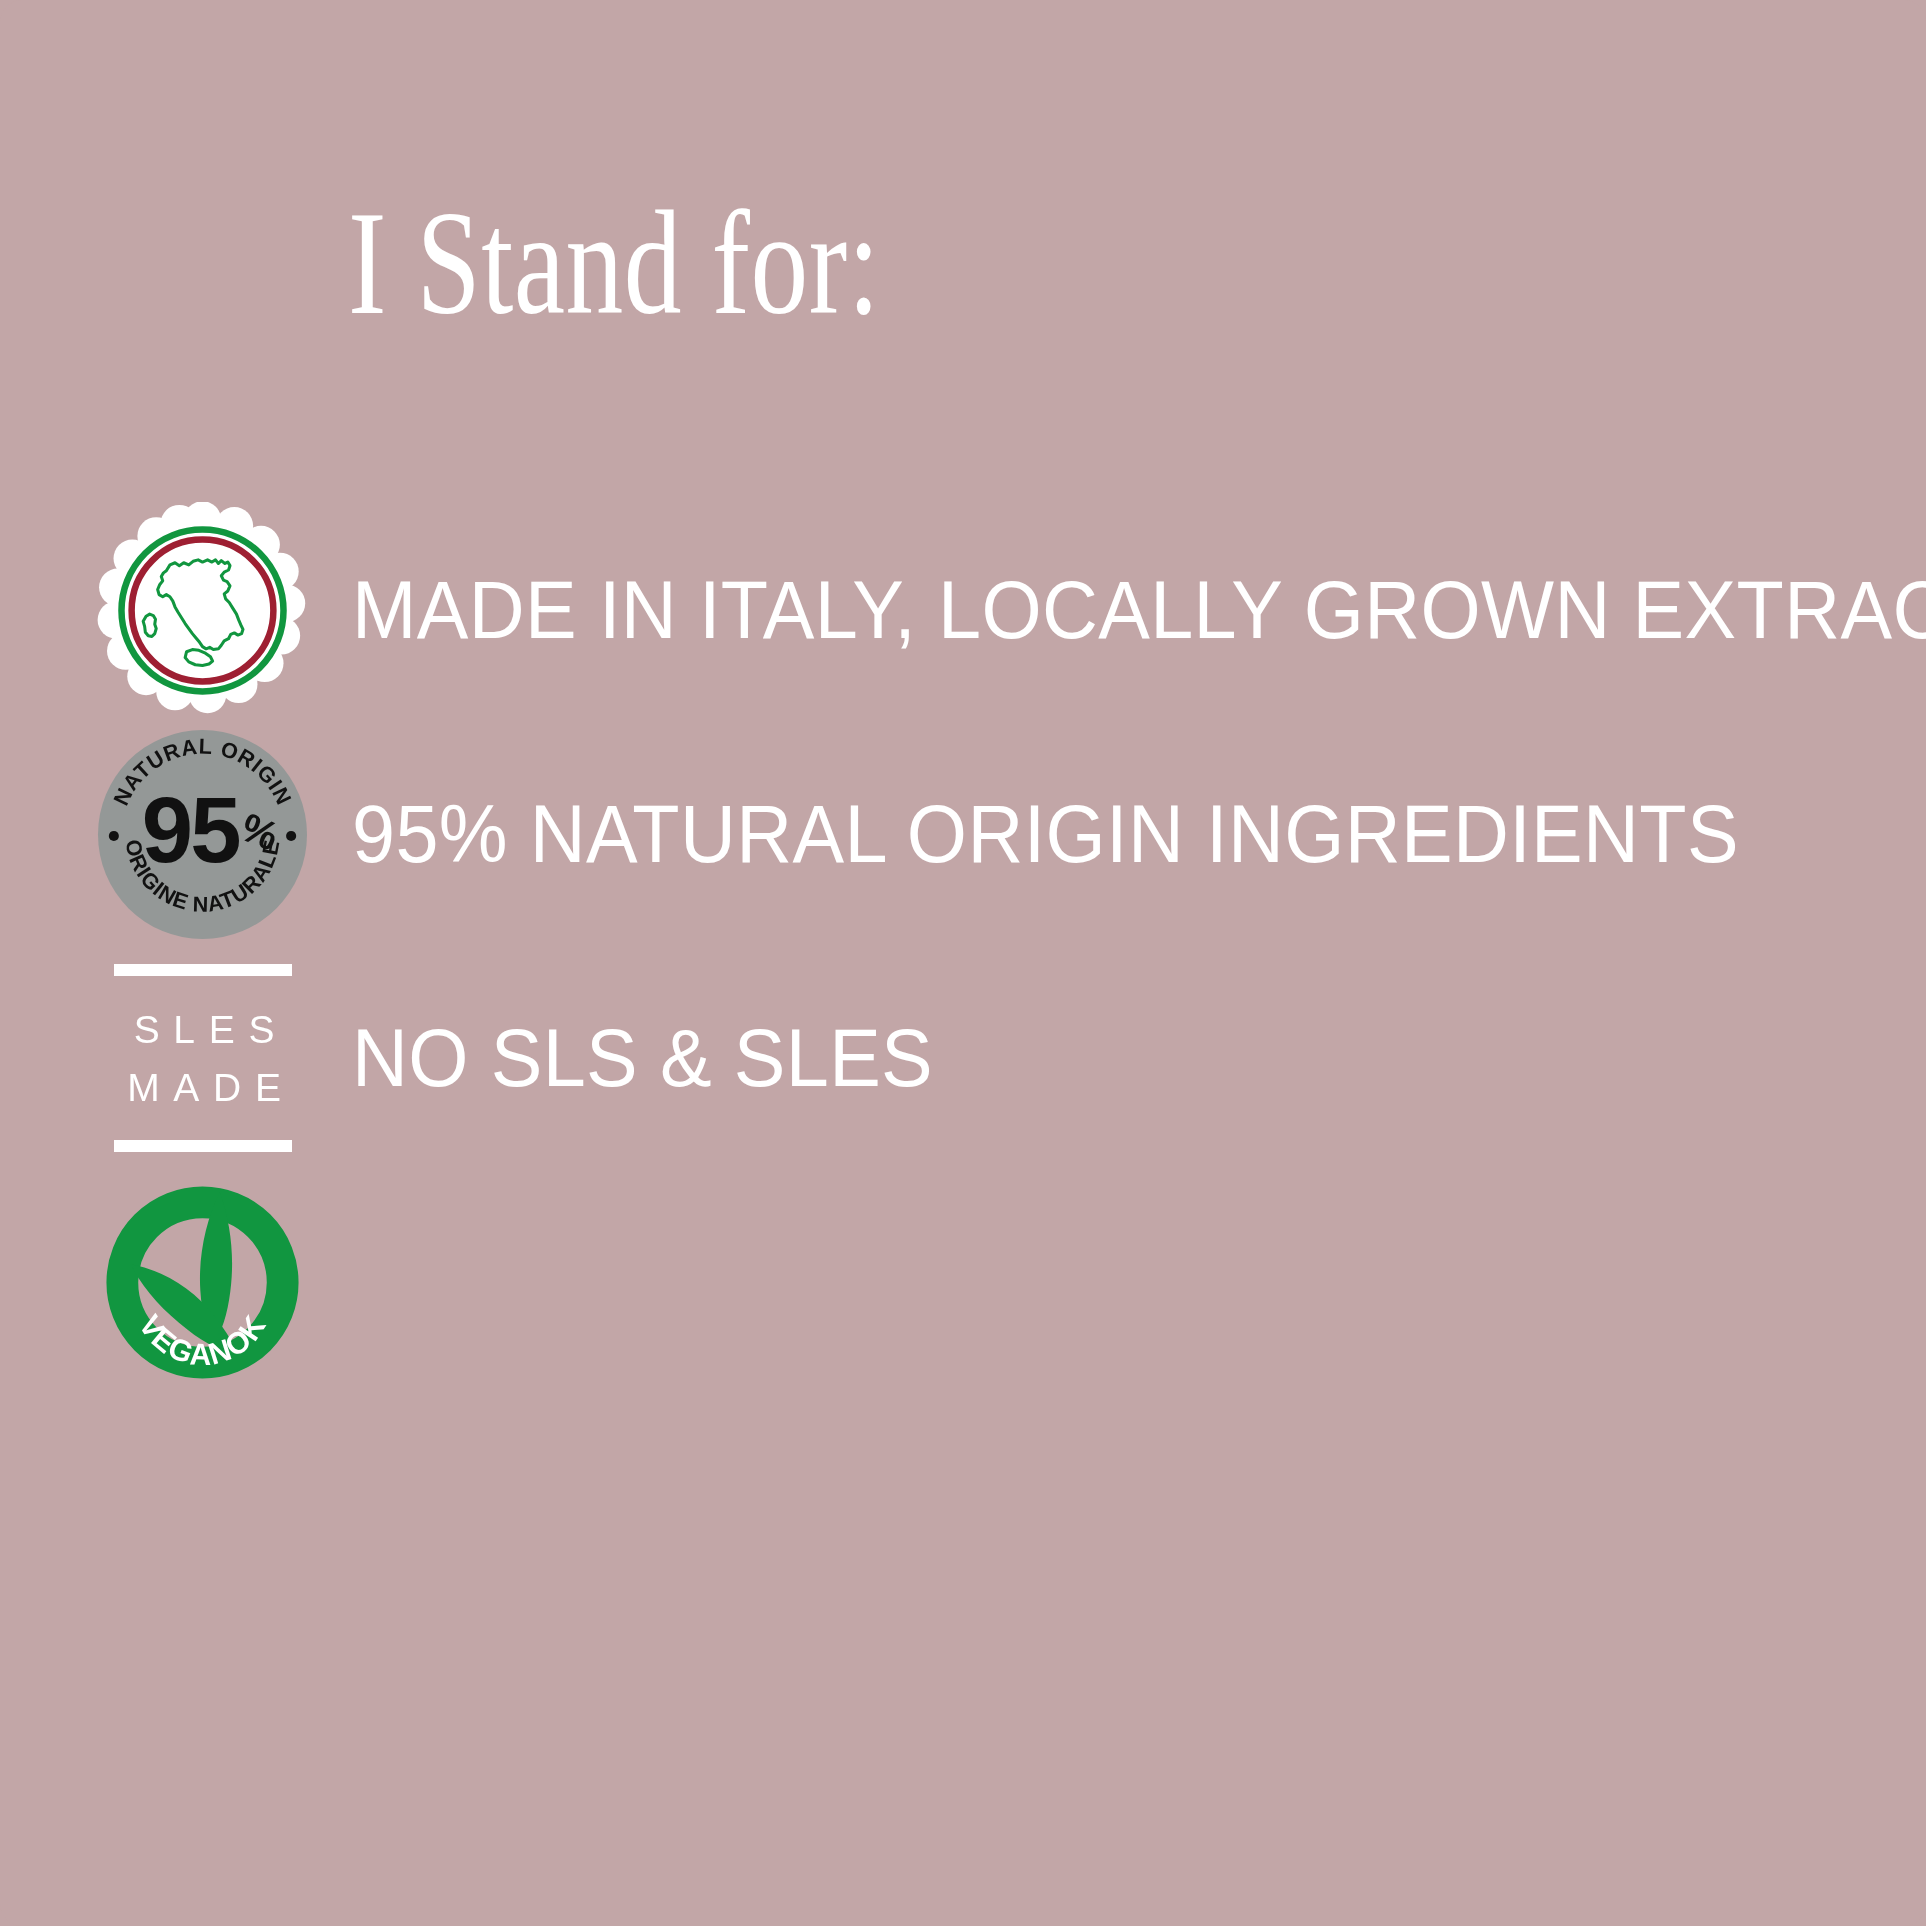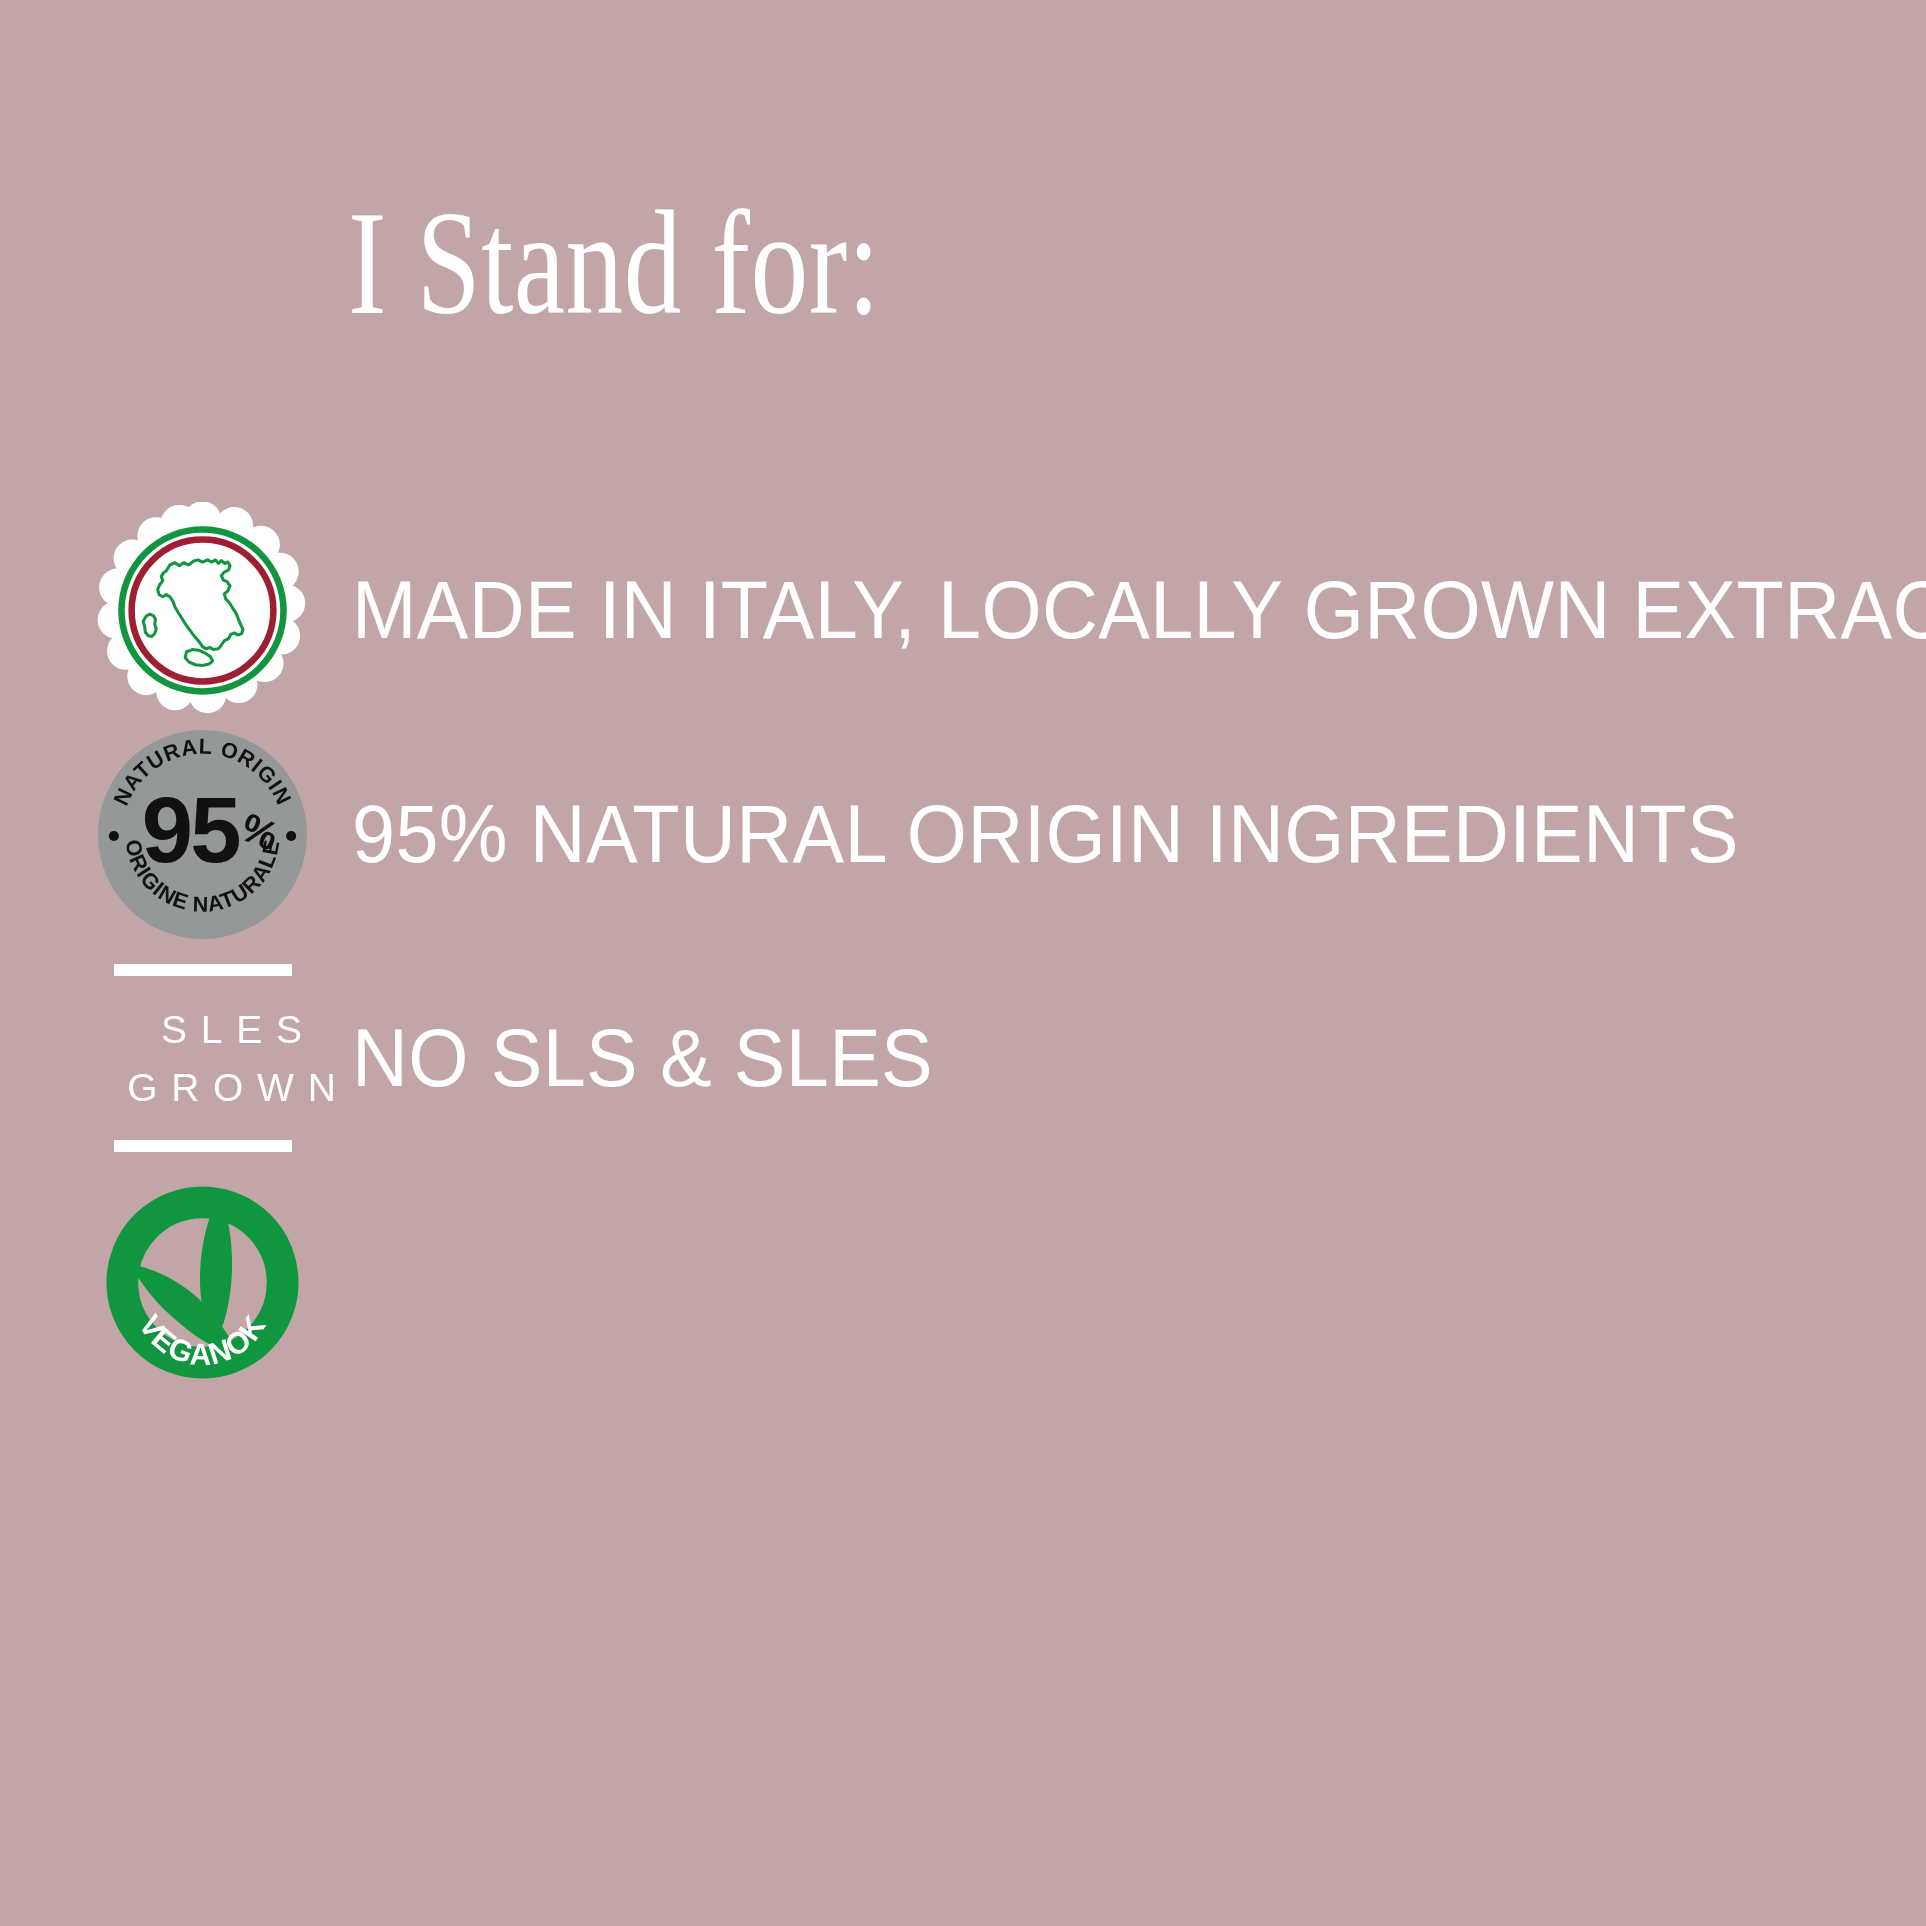--- a/index.html
+++ b/index.html
@@ -224,21 +224,21 @@
         <span>95% NATURAL ORIGIN INGREDIENTS</span>
       </div>
     </div>
 
     <div class="claim-row">
       <div class="badge-slot">
         <div class="badge-sles">
           <div class="sles-bar"></div>
           <div class="sles-words">
             <div>SLES</div>
-            <div>GROWN</div>
+            <div>MADE</div>
           </div>
           <div class="sles-bar"></div>
         </div>
       </div>
       <div class="claim-text">
         <span>NO SLS &amp; SLES</span>
       </div>
     </div>
 
     <div class="claim-row">

